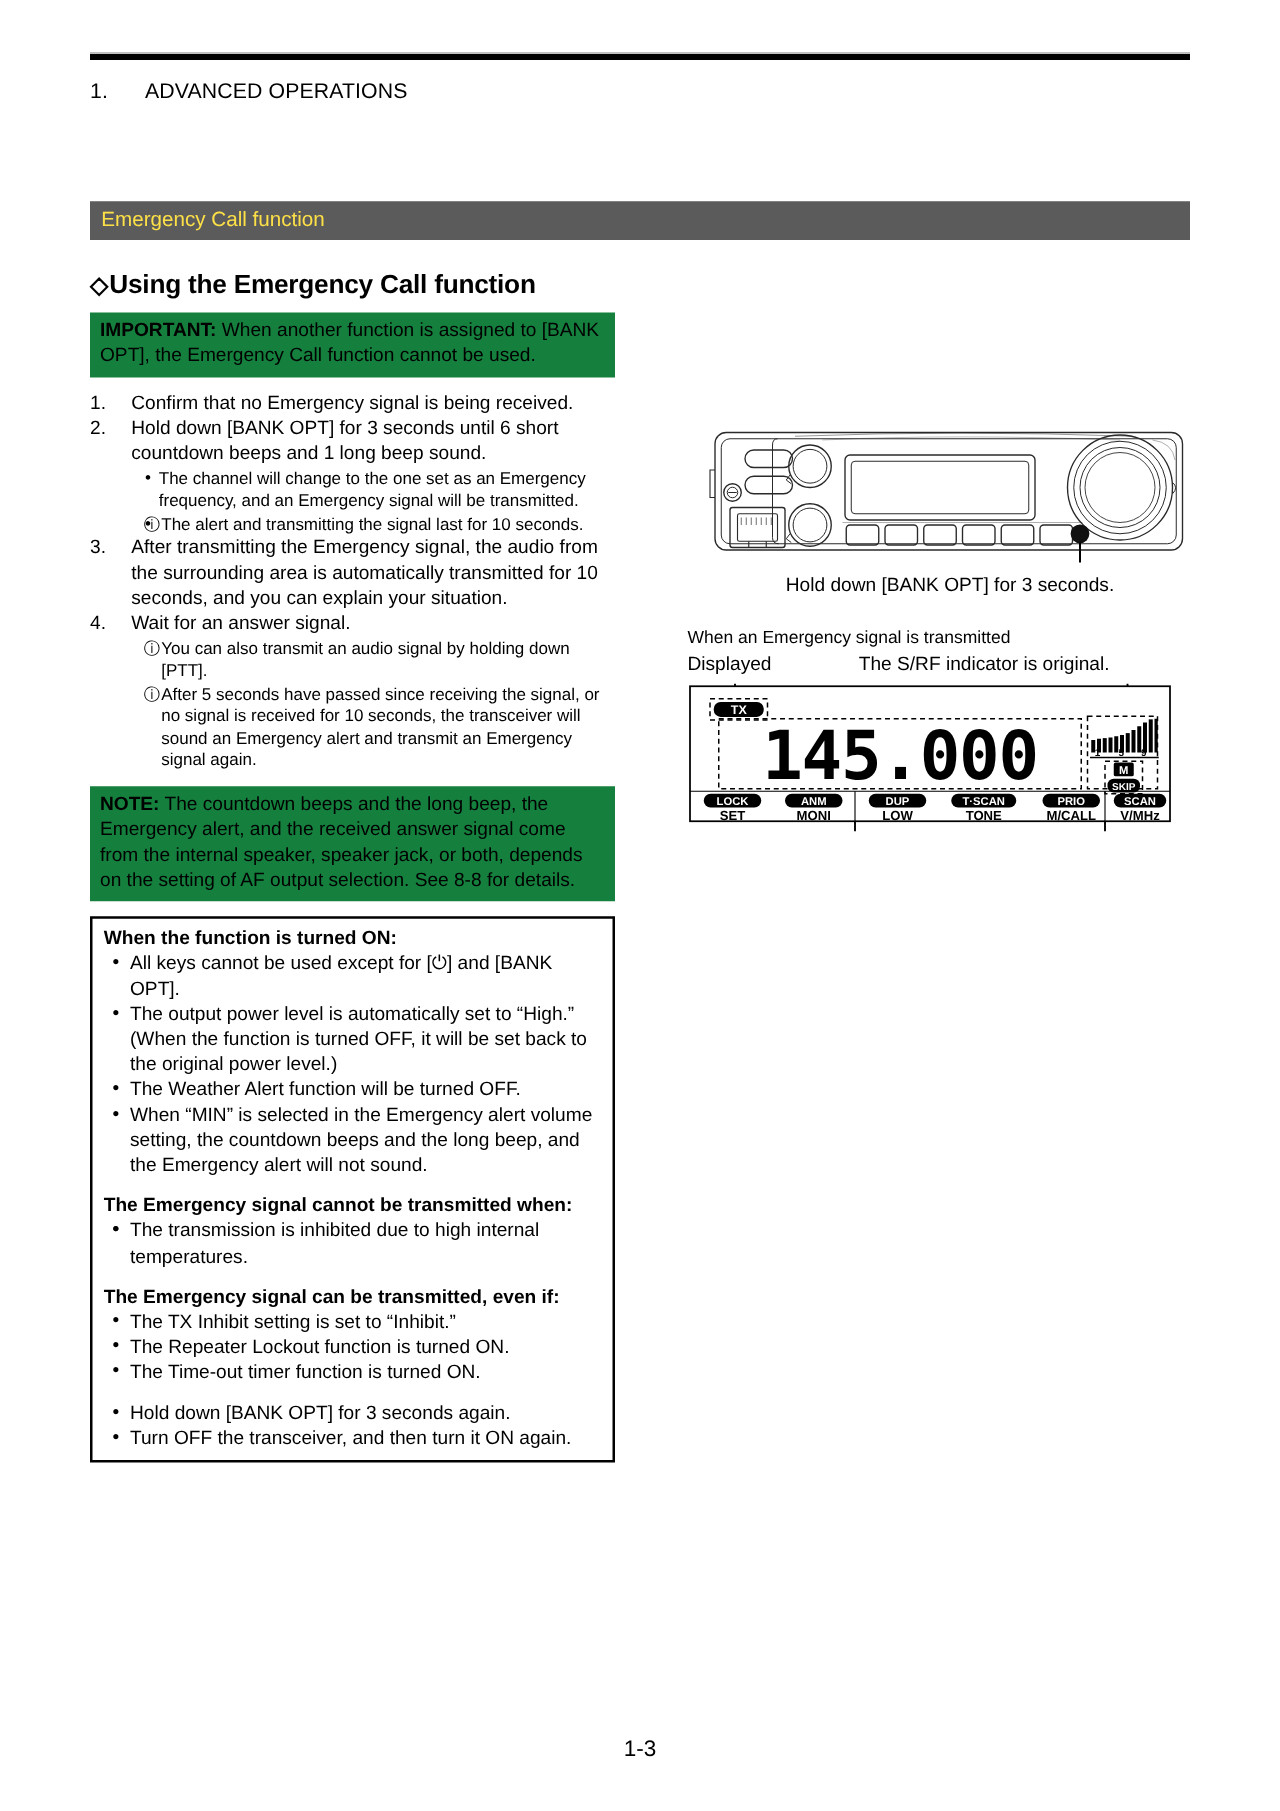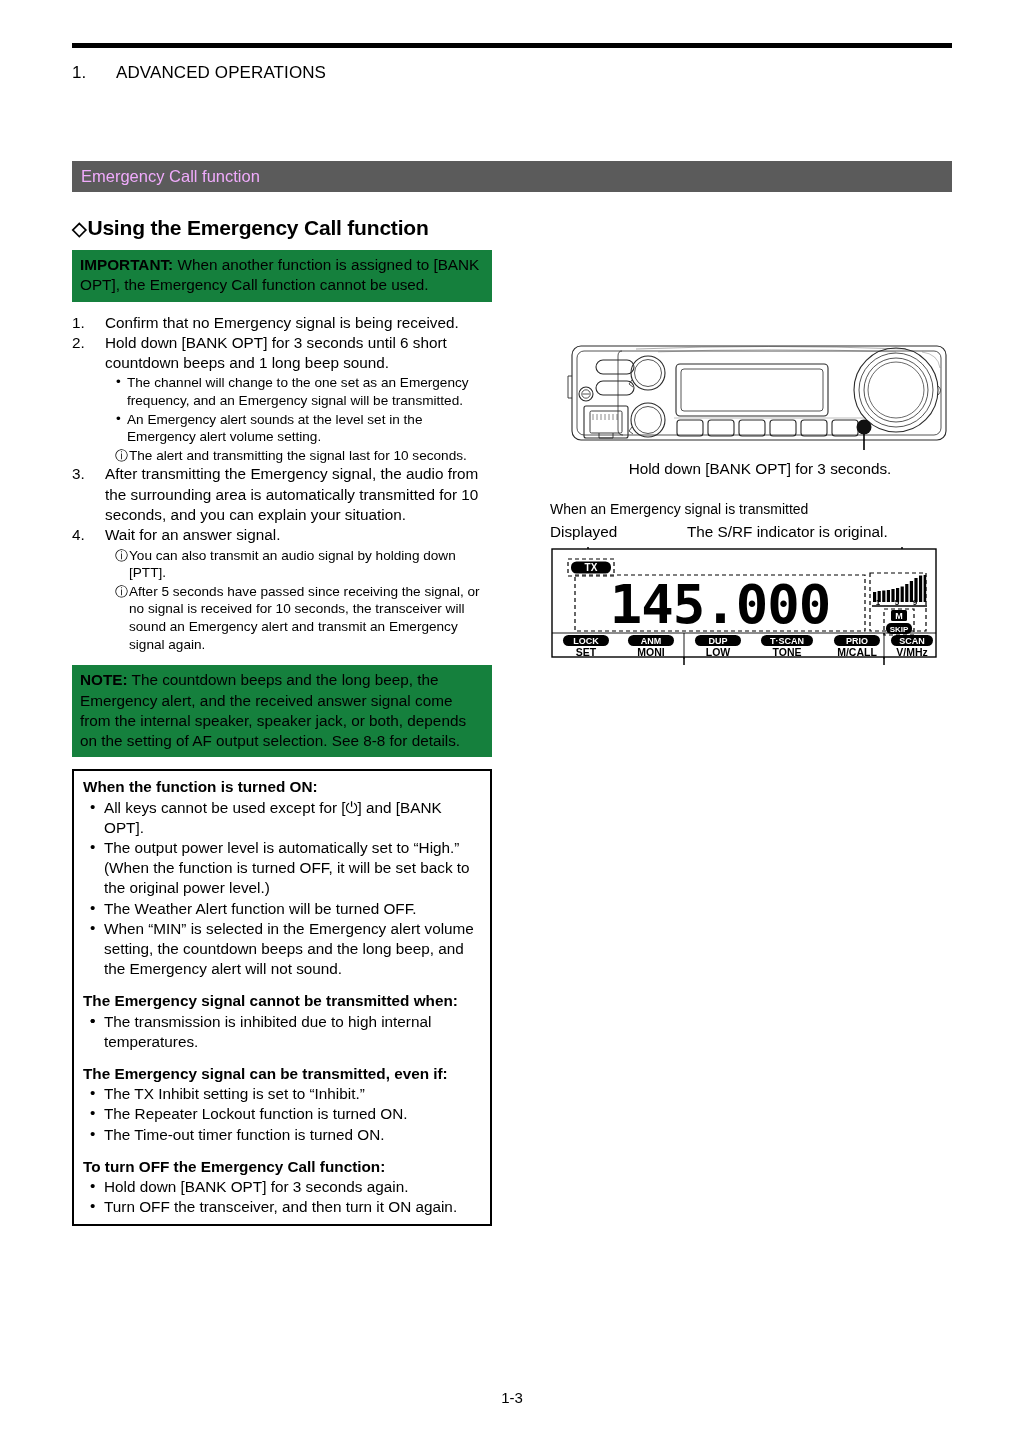--- a/index.html
+++ b/index.html
@@ -41,21 +41,21 @@
   }
   .chapter .num { display: inline-block; width: 44px; }
 
   
   .band {
     position: absolute;
     left: 72px; top: 161px;
     width: 880px;
     height: 31px;
     background: #5b5b5b;
-    color: #f0abfc;
+    color: #fde047;
     font-size: 16.5px;
     line-height: 31px;
     padding-left: 9px;
     box-sizing: border-box;
   }
 
   
   .col-left {
     position: absolute;
     left: 72px; top: 216px;
@@ -183,21 +183,21 @@
     margin-top: 7px;
   }
   .after-lcd .p2 { margin-top: 18px; }
 
   
   .footer {
     position: absolute;
     left: 0; top: 1389px;
     width: 1024px;
     text-align: center;
-    font-size: 15px;
+    font-size: 18px;
   }
 </style>
 </head>
 <body>
 
 <div class="page">
 
   <div class="top-rule"></div>
 
   <div class="chapter">
@@ -217,21 +217,21 @@
     </div>
 
     <ol class="steps">
       <li>
         <span class="sn">1.</span><span>Confirm that no Emergency signal is being received.</span>
       </li>
       <li>
         <span class="sn">2.</span><span>Hold down [BANK OPT] for 3 seconds until 6 short countdown beeps and 1 long beep sound.</span>
         <ul class="sub">
           <li><span class="bu">•</span><span>The channel will change to the one set as an Emergency frequency, and an Emergency signal will be transmitted.</span></li>
-          <li><span class="bu">•</span><span>An Emergency alert sounds at the level set in the Emergency alert volume setting.</span></li>
+          <li><span class="bu">•</span></li>
           <li class="info"><span class="bu">ⓘ</span><span>The alert and transmitting the signal last for 10 seconds.</span></li>
         </ul>
       </li>
       <li>
         <span class="sn">3.</span><span>After transmitting the Emergency signal, the audio from the surrounding area is automatically transmitted for 10 seconds, and you can explain your situation.</span>
       </li>
       <li>
         <span class="sn">4.</span><span>Wait for an answer signal.</span>
         <ul class="sub">
           <li class="info"><span class="bu">ⓘ</span><span>You can also transmit an audio signal by holding down [PTT].</span></li>
@@ -263,21 +263,20 @@
 
       <div class="gap"></div>
       <div class="hd">The Emergency signal can be transmitted, even if:</div>
       <ul>
         <li><span class="bu">•</span><span>The TX Inhibit setting is set to “Inhibit.”</span></li>
         <li><span class="bu">•</span><span>The Repeater Lockout function is turned ON.</span></li>
         <li><span class="bu">•</span><span>The Time-out timer function is turned ON.</span></li>
       </ul>
 
       <div class="gap"></div>
-      <div class="hd">To turn OFF the Emergency Call function:</div>
       <ul>
         <li><span class="bu">•</span><span>Hold down [BANK OPT] for 3 seconds again.</span></li>
         <li><span class="bu">•</span><span>Turn OFF the transceiver, and then turn it ON again.</span></li>
       </ul>
     </div>
   </div>
 
   <div class="col-right">
 
     <div class="fig-radio">

